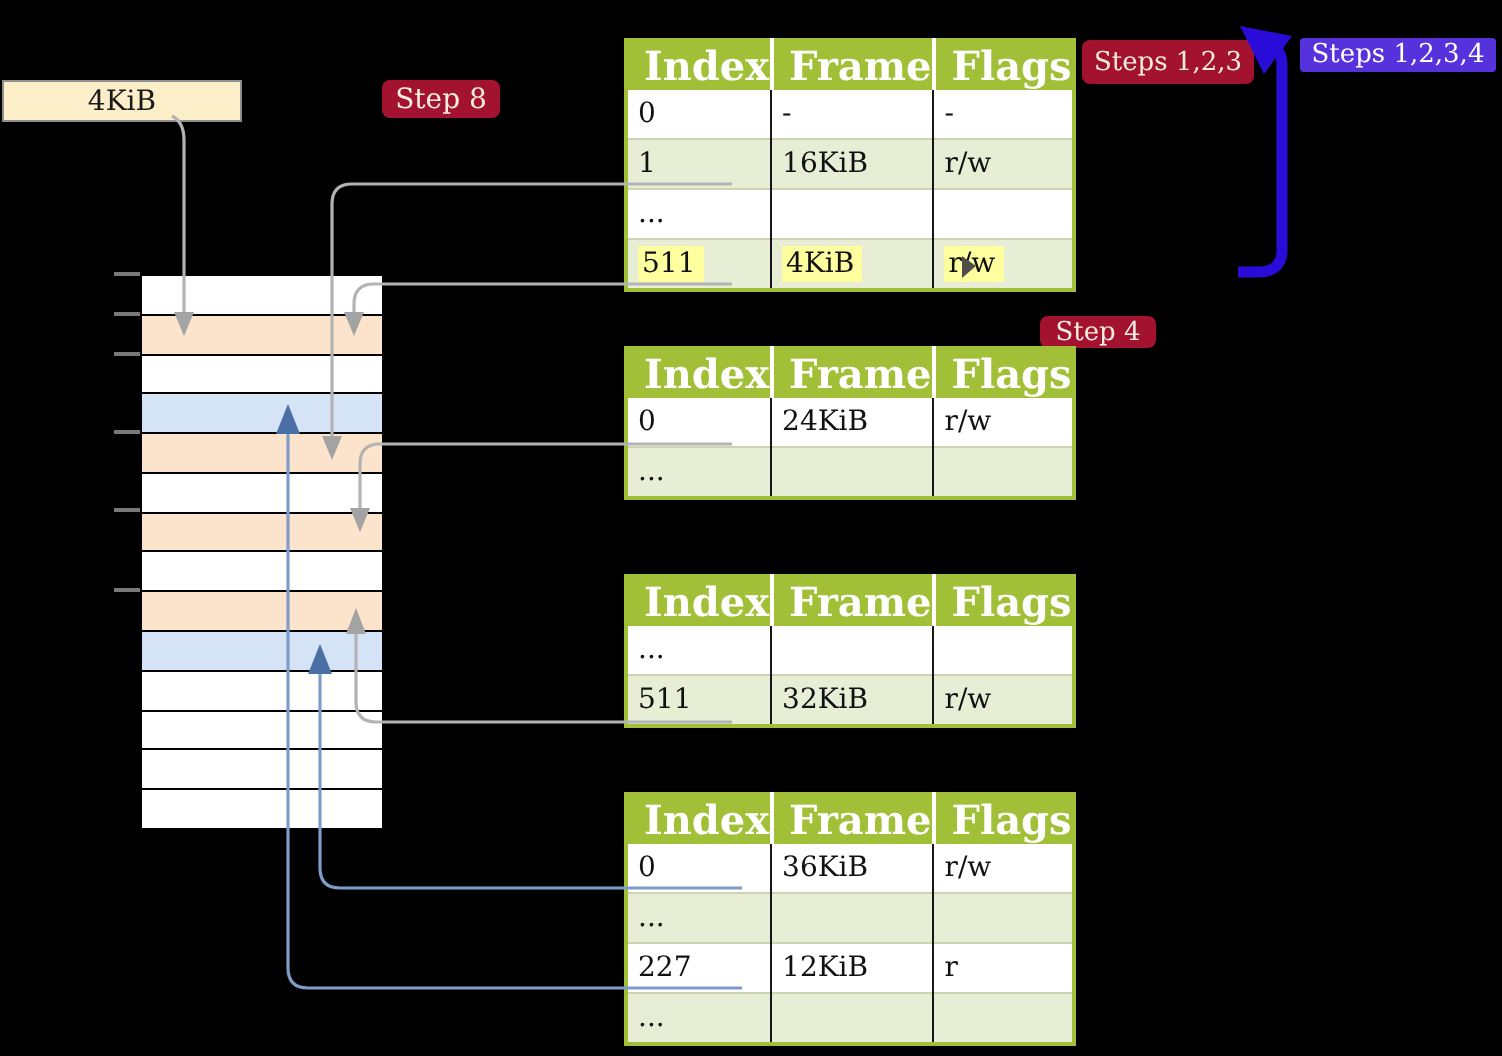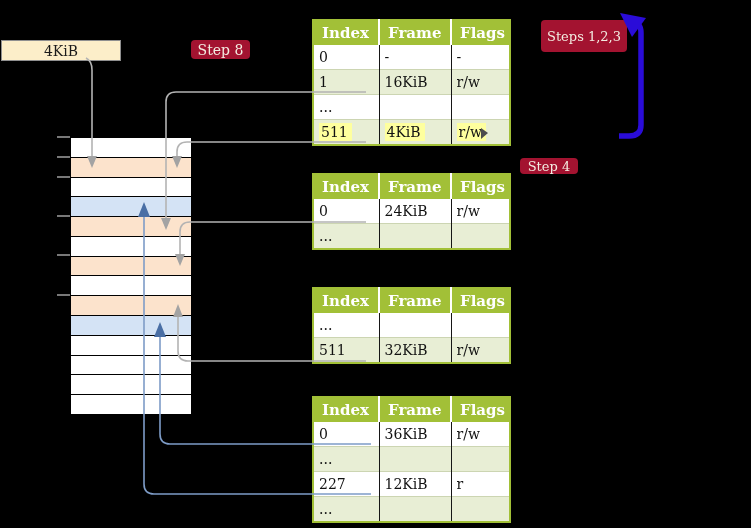--- a/index.html
+++ b/index.html
@@ -16,42 +16,42 @@
     font-size:14px;color:#1a1a1a;
   }
   
   .badge{
     display:flex;align-items:center;justify-content:center;
     font-size:13px;line-height:1;white-space:nowrap;
   }
   .badge.red{background:var(--badge-red);color:#f3ece1;border-radius:4px;}
   .badge.blue{background:var(--badge-blue);color:#ffffff;border-radius:2px;}
   #badge-step0{left:191px;top:40px;width:59px;height:19px;font-size:14px;}
-  #badge-steps123{left:541px;top:20px;width:86px;height:32px;}
+  #badge-steps123{left:541px;top:20px;width:86px;height:22px;}
   #badge-steps1234{left:650px;top:19px;width:98px;height:17px;}
   #badge-step4{left:520px;top:158px;width:58px;height:16px;text-align:center;}
   
   #memory-column{
     left:70px;top:137px;width:120px;height:276px;
     border:1px solid #000;display:flex;flex-direction:column;
   }
   .mem-row{flex:1;border-bottom:1px solid #000;}
   .mem-row:last-child{border-bottom:none;}
   .mem-white{background:#ffffff;}
   .mem-orange{background:var(--frame-orange);}
   .mem-blue{background:var(--frame-blue);}
   .tick{position:absolute;left:57px;width:13px;height:2px;background:#787878;}
   
   table.ptable{
     position:absolute;left:312px;border-collapse:collapse;
     border:2px solid var(--table-green);background:#fff;
   }
   .ptable th{
     background:var(--table-green);color:#ffffff;
-    font-size:15px;font-weight:bold;text-align:left;
+    font-size:20px;font-weight:bold;text-align:left;
     height:24px;padding:0 0 0 8px;
   }
   .ptable th + th{border-left:2px solid #ffffff;}
   .ptable td{
     font-size:14px;color:#111;height:24px;padding:0 0 0 5px;
     vertical-align:middle;
   }
   .ptable td + td{border-left:1px solid #161616;}
   .ptable tbody tr + tr td{border-top:1px solid #ccd5b2;}
   .ptable tr.shaded td{background:var(--row-green);}
@@ -64,20 +64,21 @@
 </style>
 </head>
 <body>
 
 <div id="canvas" style="--table-green: #a2c037; --row-green: #e8eed5; --highlight-yellow: #feff9e; --frame-orange: #fce3cc; --frame-blue: #d4e3f5; --wheat: #fceec9; --badge-red: #a31330; --badge-blue: #5632dd; --arrow-blue: #2a0cd8; --connector-gray: #b3b3b3; --connector-gray-head: #a3a3a3; --connector-blue: #7e9cc7; --connector-blue-head: #4a6fa5;">
 
   <div id="page-size-box" class="abs">4KiB</div>
 
   <div id="badge-step0" class="abs badge red">Step 8</div>
   <div id="badge-steps123" class="abs badge red">Steps 1,2,3</div>
+  <div id="badge-steps1234" class="abs badge blue">Steps 1,2,3,4</div>
   <div id="badge-step4" class="abs badge red">Step 4</div>
 
   <div id="memory-column" class="abs">
       <div class="mem-row mem-white"></div>
       <div class="mem-row mem-orange"></div>
       <div class="mem-row mem-white"></div>
       <div class="mem-row mem-blue"></div>
       <div class="mem-row mem-orange"></div>
       <div class="mem-row mem-white"></div>
       <div class="mem-row mem-orange"></div>

